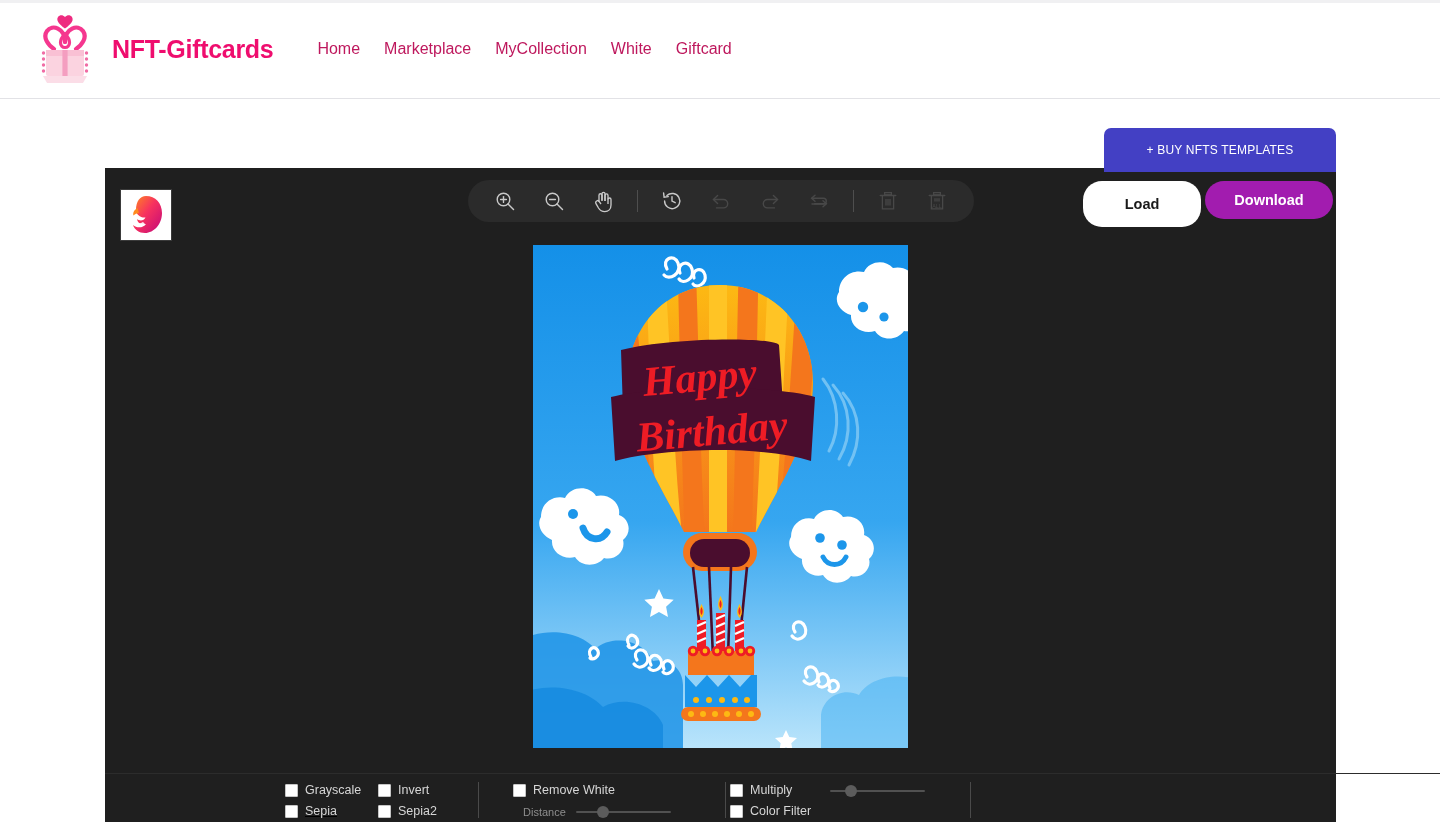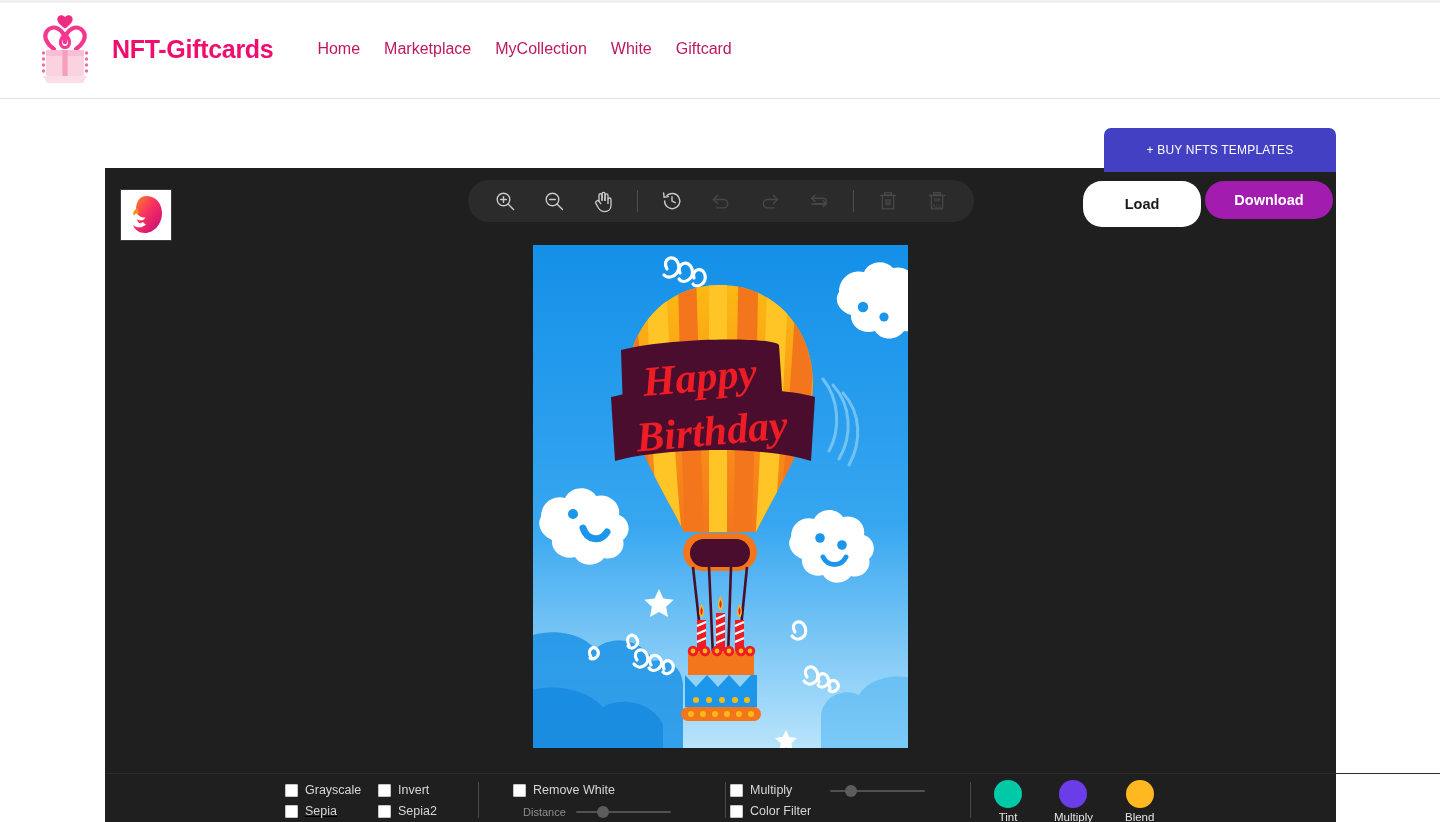--- a/index.html
+++ b/index.html
@@ -655,28 +655,14 @@
           <span class="slider-thumb" id="pixelate-thumb" style="left: 14.94px;"></span>
         </span>
       </div>
       <div class="chk-row" style="left:5px; top:30px;">
         <span class="chk-box"></span>
         <span class="chk-label">Color Filter</span>
       </div>
       <div class="vdivider" style="left:245px;"></div>
     </div>
 
-    <div class="swatch-group" style="left:889px; top:6px;">
-      <div class="swatch-item">
-        <span class="swatch-dot" id="dot-tint" style="background: rgb(0, 201, 167);"></span>
-        <span class="swatch-name">Tint</span>
-      </div>
-      <div class="swatch-item">
-        <span class="swatch-dot" id="dot-multiply" style="background: rgb(106, 61, 232);"></span>
-        <span class="swatch-name">Multiply</span>
-      </div>
-      <div class="swatch-item">
-        <span class="swatch-dot" id="dot-blend" style="background: rgb(255, 184, 31);"></span>
-        <span class="swatch-name">Blend</span>
-      </div>
-    </div>
   </div>
 </div>
 
 </body></html>

